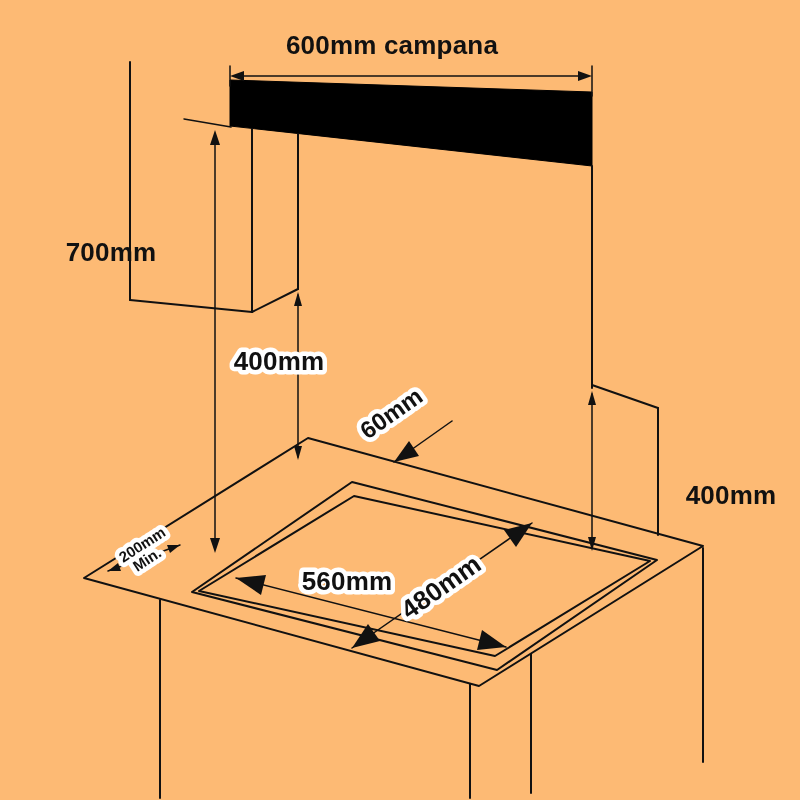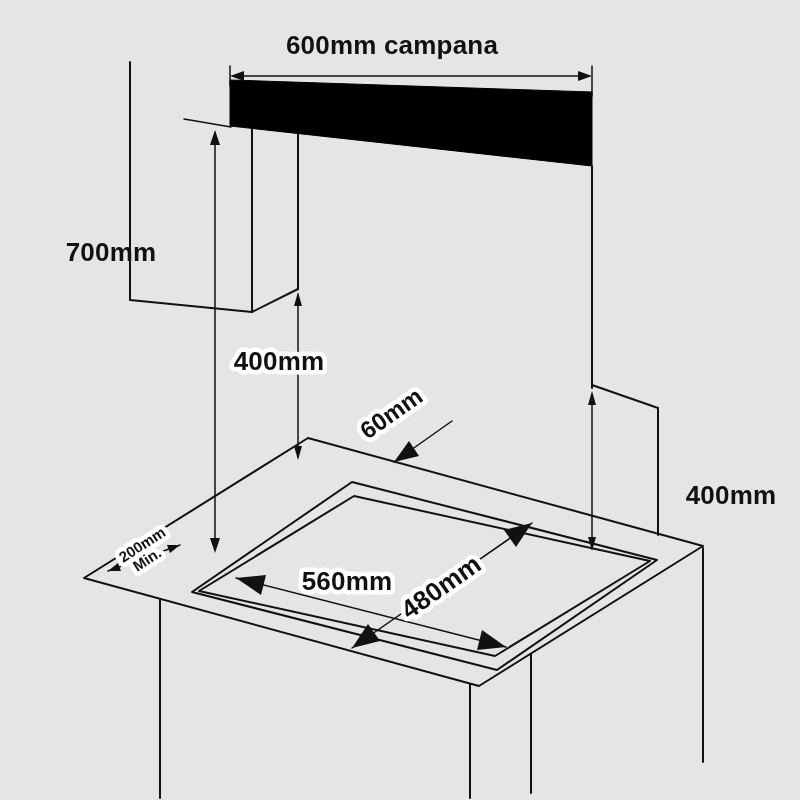--- a/index.html
+++ b/index.html
@@ -6,21 +6,21 @@
     margin: 0;
     padding: 0;
     background: #ffffff;
     width: 800px;
     height: 800px;
     font-family: "Liberation Sans", sans-serif;
   }
   .diagram-wrap {
     width: 800px;
     height: 800px;
-    background: #e5e5e5;
+    background: #fdba74;
     overflow: hidden;
   }
   svg text {
     fill: #111111;
     font-family: "Liberation Sans", sans-serif;
   }
   .dim-label {
     font-size: 26px;
     font-weight: 600;
     letter-spacing: 0.2px;

